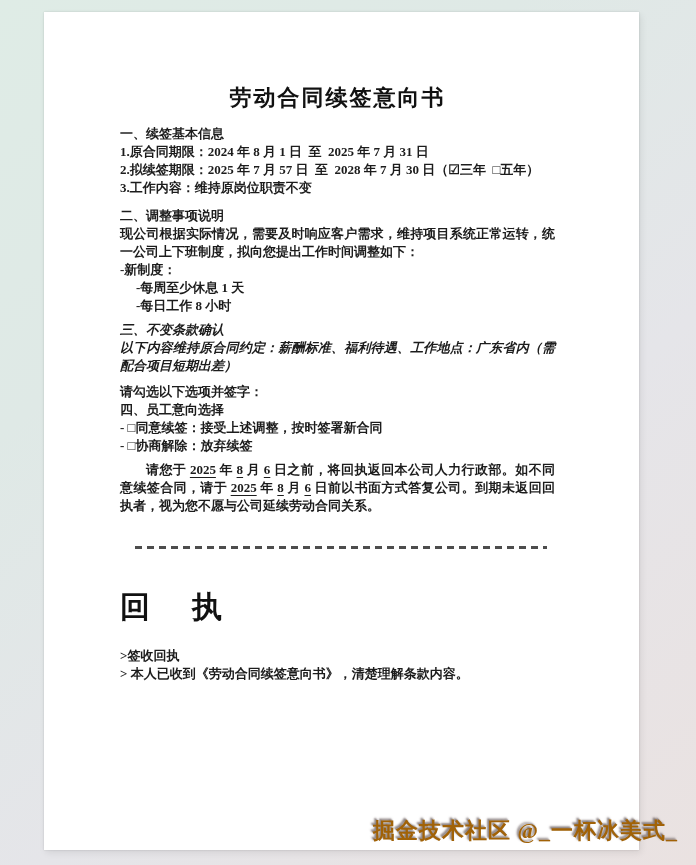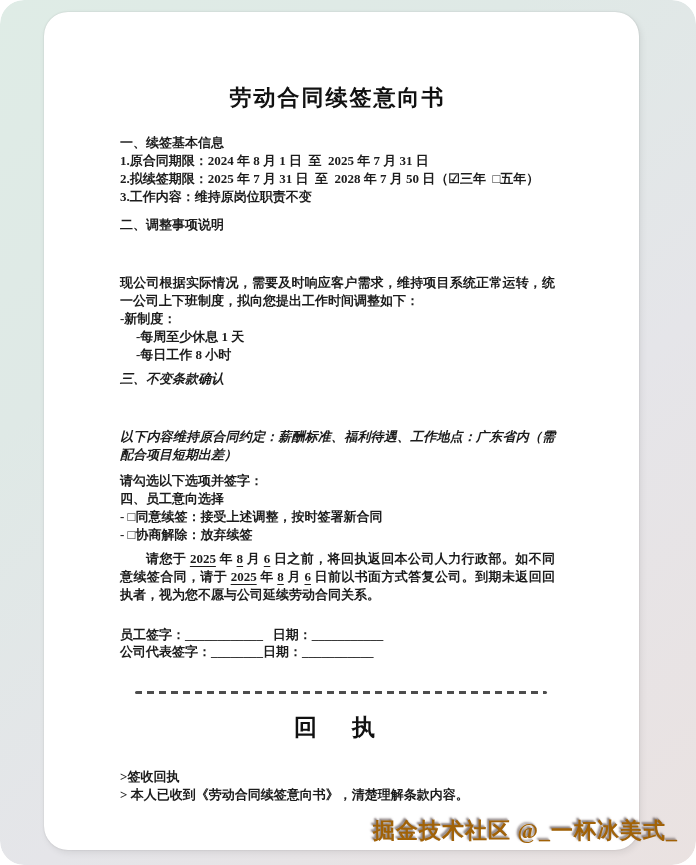--- a/index.html
+++ b/index.html
@@ -1,15 +1,15 @@
 <!DOCTYPE html>
 <html lang="zh"><head>
 <meta charset="utf-8">
 <style>
-  * { margin: 0; padding: 0; box-sizing: border-box; border-radius: 24px; }
+  * { margin: 0; padding: 0; box-sizing: border-box; }
   html, body { width: 696px; height: 865px; overflow: hidden; }
   body {
     font-family: "Liberation Serif", "DejaVu Serif", serif;
     position: relative;
   }
   .bg {
     position: absolute; inset: 0;
     background: linear-gradient(140deg, #dfece6 0%, #dfe9e6 30%, #e5e5e9 62%, #eae2e1 100%);
   }
   .page {
@@ -25,45 +25,44 @@
   }
   .doc-title {
     text-align: center;
     font-size: 22px;
     line-height: 26px;
     letter-spacing: 2px;
     font-weight: bold;
     color: #111;
   }
   .line { white-space: pre-wrap; }
-  .para { text-align: justify; margin-top: 40px; }
-  .sec-1 { margin-top: 23px; }
+  .para { text-align: justify; }
+  .sec-1 { margin-top: 14px; }
   .sec-2 { margin-top: 10px; }
   .sec-3 { margin-top: 6px; font-style: italic; }
   .sec-4 { margin-top: 8px; }
   .indent1 { padding-left: 16px; }
   .notice {
     margin-top: 6px;
     text-align: justify;
     text-indent: 26px;
   }
   .u { text-decoration: underline; text-underline-offset: 3px; }
   .sig { margin-top: 22px; }
   .sig .line { line-height: 17px; }
   .divider {
     margin-top: 31px;
     margin-left: 15px;
     width: 412px;
     height: 3px;
     background: repeating-linear-gradient(90deg, #4d4d4d 0 7px, transparent 7px 12px);
   }
   .receipt-title {
-    margin-top: 20px;
-    text-align: center;
-    font-size: 23px;
+    margin-top: 44px;
+    font-size: 30px;
     line-height: 28px;
     letter-spacing: 6px;
     font-weight: bold;
     color: #111;
   }
   .receipt { margin-top: 26px; }
   .watermark {
     position: absolute;
     top: 816px;
     right: 18px;
@@ -81,21 +80,21 @@
 
 <div class="bg"></div>
 
 <div class="page">
 
   <h1 class="doc-title">劳动合同续签意向书</h1>
 
   <div class="sec-1">
     <div class="line">一、续签基本信息</div>
     <div class="line">1.原合同期限：2024 年 8 月 1 日  至  2025 年 7 月 31 日</div>
-    <div class="line"><span>2.拟续签期限：2025 年 7 月 31 日  至  2028 年 7 月 50 日（</span><span>☑</span><span>三年  </span><span>□</span><span>五年）</span></div>
+    <div class="line"><span>2.拟续签期限：2025 年 7 月 57 日  至  2028 年 7 月 30 日（</span><span>☑</span><span>三年  </span><span>□</span><span>五年）</span></div>
     <div class="line">3.工作内容：维持原岗位职责不变</div>
   </div>
 
   <div class="sec-2">
     <div class="line">二、调整事项说明</div>
     <div class="para">现公司根据实际情况，需要及时响应客户需求，维持项目系统正常运转，统一公司上下班制度，拟向您提出工作时间调整如下：</div>
     <div class="line">-新制度：</div>
     <div class="line indent1">-每周至少休息 1 天</div>
     <div class="line indent1">-每日工作 8 小时</div>
   </div>
@@ -107,24 +106,20 @@
 
   <div class="sec-4">
     <div class="line">请勾选以下选项并签字：</div>
     <div class="line">四、员工意向选择</div>
     <div class="line"><span>- </span><span>□</span><span>同意续签：接受上述调整，按时签署新合同</span></div>
     <div class="line"><span>- </span><span>□</span><span>协商解除：放弃续签</span></div>
   </div>
 
   <div class="notice"><span>请您于 </span><span class="u">2025</span><span> 年 </span><span class="u">8</span><span> 月 </span><span class="u">6</span><span> 日之前，将回执返回本公司人力行政部。如不同意续签合同，请于 </span><span class="u">2025</span><span> 年 </span><span class="u">8</span><span> 月 </span><span class="u">6</span><span> 日前以书面方式答复公司。到期未返回回执者，视为您不愿与公司延续劳动合同关系。</span></div>
 
-  <div class="sig">
-    <div class="line">员工签字：____________   日期：___________</div>
-    <div class="line">公司代表签字：________日期：___________</div>
-  </div>
 
   <div class="divider"></div>
 
   <div class="receipt-title">回　执</div>
 
   <div class="receipt">
     <div class="line">&gt;签收回执</div>
     <div class="line">&gt; 本人已收到《劳动合同续签意向书》，清楚理解条款内容。</div>
   </div>
 

